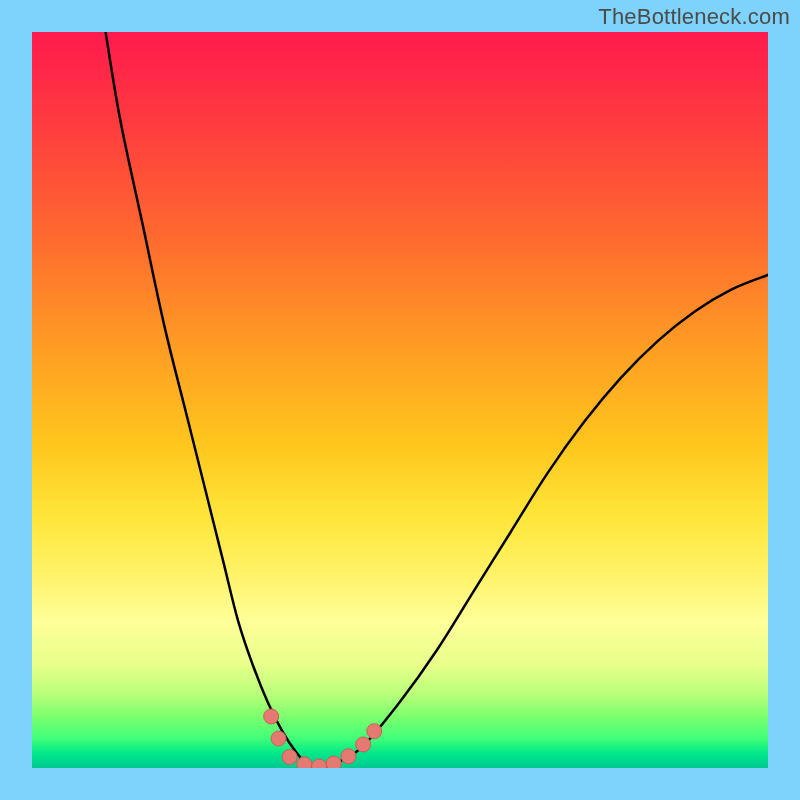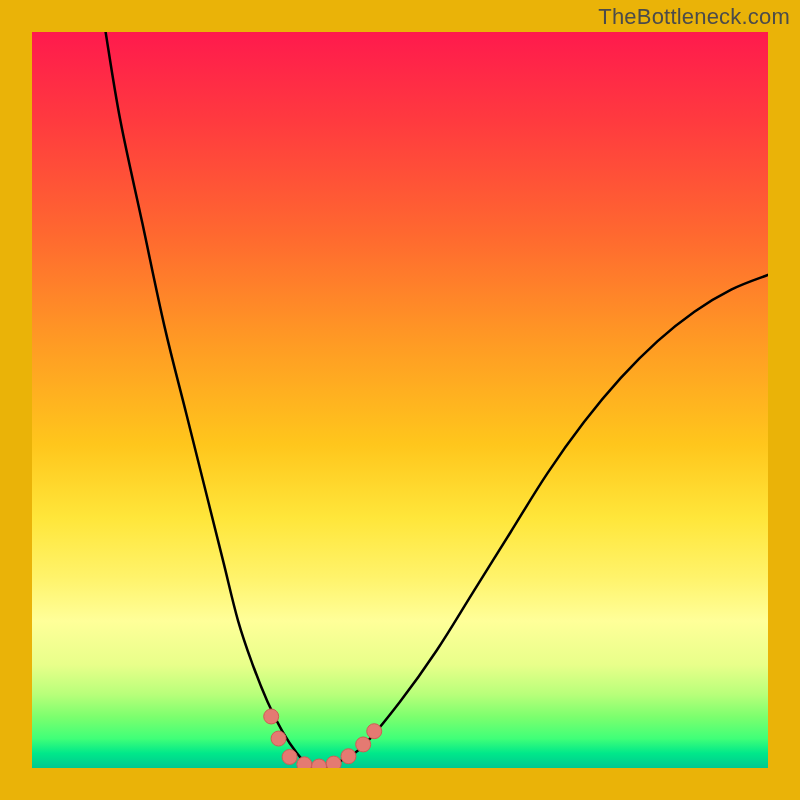--- a/index.html
+++ b/index.html
@@ -9,21 +9,21 @@
     height: 800px;
     background: #000;
     overflow: hidden;
     font-family: Arial, Helvetica, sans-serif;
   }
   .frame {
     position: absolute;
     top: 0; left: 0;
     width: 800px;
     height: 800px;
-    background: #eab308;
+    background: #7dd3fc;
   }
   .plot-area {
     position: absolute;
     top: 32px;
     left: 32px;
     width: 736px;
     height: 736px;
     overflow: hidden;
   }
   .gradient {

